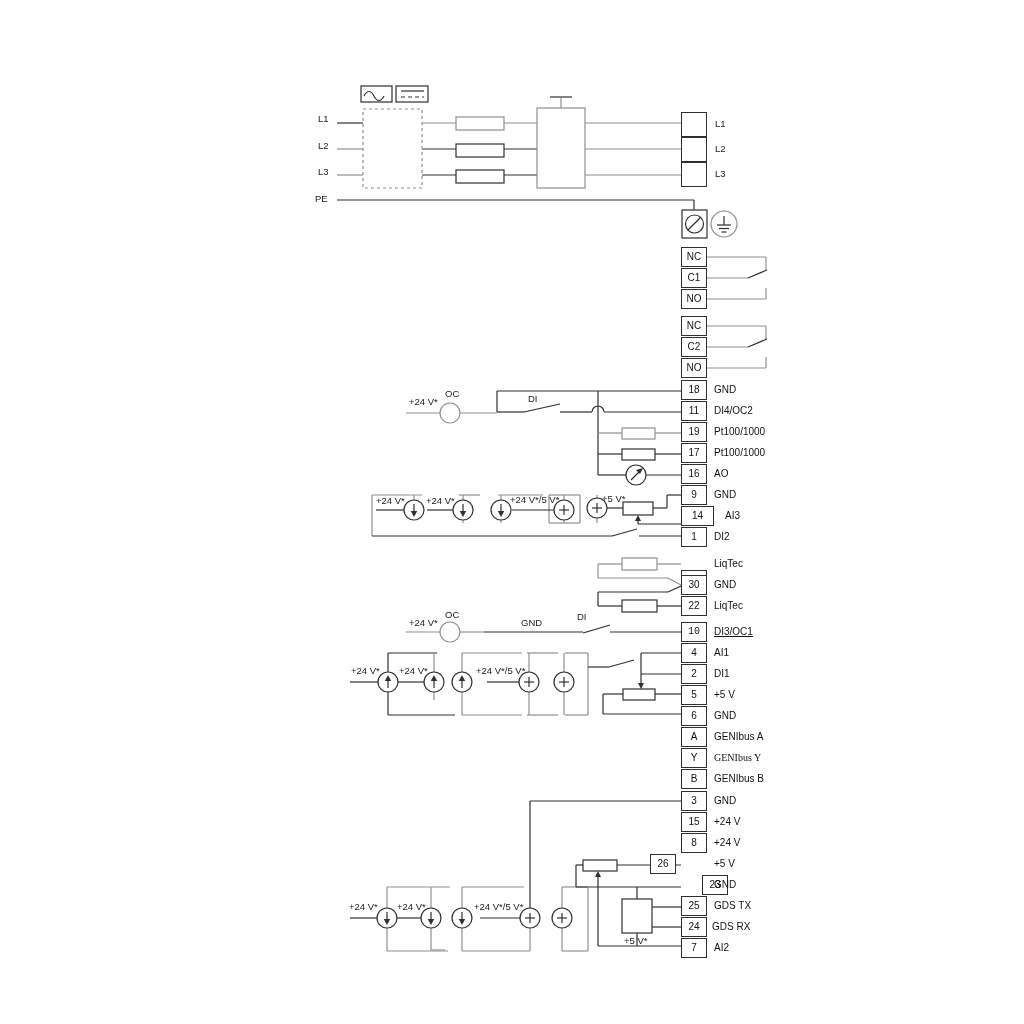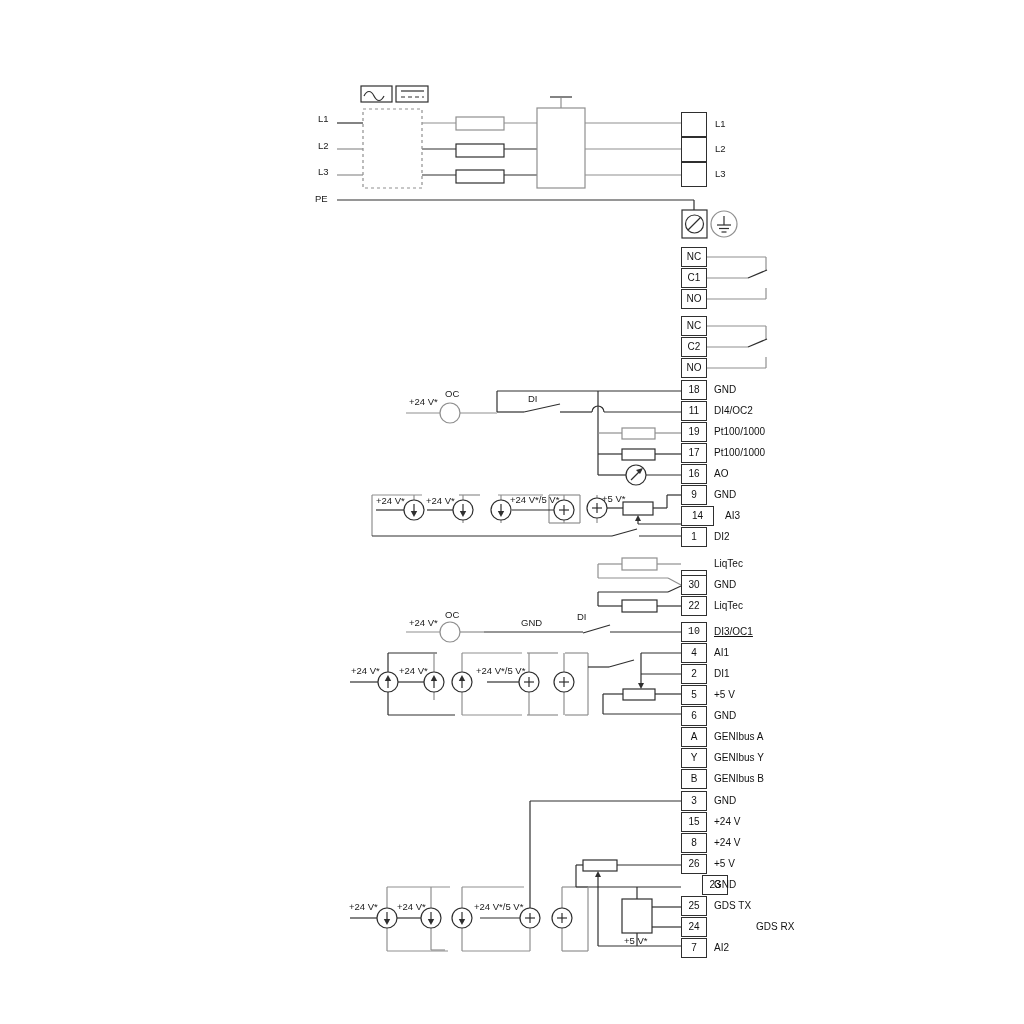--- a/index.html
+++ b/index.html
@@ -288,39 +288,39 @@
         <div class="tlabel" style="left: 714px; top: 648px;">AI1</div>
         <div class="tbox" style="left: 681px; top: 664px; width: 26px; height: 20px; line-height: 18px;">2</div>
         <div class="tlabel" style="left: 714px; top: 669px;">DI1</div>
         <div class="tbox" style="left: 681px; top: 685px; width: 26px; height: 20px; line-height: 18px;">5</div>
         <div class="tlabel" style="left: 714px; top: 690px;">+5 V</div>
         <div class="tbox" style="left: 681px; top: 706px; width: 26px; height: 20px; line-height: 18px;">6</div>
         <div class="tlabel" style="left: 714px; top: 711px;">GND</div>
         <div class="tbox" style="left: 681px; top: 727px; width: 26px; height: 20px; line-height: 18px;">A</div>
         <div class="tlabel" style="left: 714px; top: 732px;">GENIbus A</div>
         <div class="tbox" style="left: 681px; top: 748px; width: 26px; height: 20px; line-height: 18px;">Y</div>
-        <div class="tlabel" style="left: 714px; top: 753px;">GENIbus Y</div>
+        <div class="tlabel" style="left: 714px; top: 753px; font-family: Liberation Serif, serif;">GENIbus Y</div>
         <div class="tbox" style="left: 681px; top: 769px; width: 26px; height: 20px; line-height: 18px;">B</div>
         <div class="tlabel" style="left: 714px; top: 774px;">GENIbus B</div>
       </div>
       <div>
         <div class="tbox" style="left: 681px; top: 791px; width: 26px; height: 20px; line-height: 18px;">3</div>
         <div class="tlabel" style="left: 714px; top: 796px;">GND</div>
         <div class="tbox" style="left: 681px; top: 812px; width: 26px; height: 20px; line-height: 18px;">15</div>
         <div class="tlabel" style="left: 714px; top: 817px;">+24 V</div>
         <div class="tbox" style="left: 681px; top: 833px; width: 26px; height: 20px; line-height: 18px;">8</div>
         <div class="tlabel" style="left: 714px; top: 838px;">+24 V</div>
-        <div class="tbox" style="left: 681px; top: 854px; width: 26px; height: 20px; line-height: 18px;">26</div>
+        <div class="tbox" style="left: 650px; top: 854px; width: 26px; height: 20px; line-height: 18px;">26</div>
         <div class="tlabel" style="left: 714px; top: 859px;">+5 V</div>
         <div class="tbox" style="left: 681px; top: 875px; width: 26px; height: 20px; line-height: 18px; margin-left: 21px;">23</div>
         <div class="tlabel" style="left: 714px; top: 880px;">GND</div>
         <div class="tbox" style="left: 681px; top: 896px; width: 26px; height: 20px; line-height: 18px;">25</div>
         <div class="tlabel" style="left: 714px; top: 901px;">GDS TX</div>
         <div class="tbox" style="left: 681px; top: 917px; width: 26px; height: 20px; line-height: 18px;">24</div>
-        <div class="tlabel" style="left: 756px; top: 922px;">GDS RX</div>
+        <div class="tlabel" style="left: 712px; top: 922px;">GDS RX</div>
         <div class="tbox" style="left: 681px; top: 938px; width: 26px; height: 20px; line-height: 18px;">7</div>
         <div class="tlabel" style="left: 714px; top: 943px;">AI2</div>
       </div>
     </div>
   <div id="labels">
       <div class="flabel" style="left: 318px; top: 114px;">L1</div>
       <div class="flabel" style="left: 318px; top: 141px;">L2</div>
       <div class="flabel" style="left: 318px; top: 167px;">L3</div>
       <div class="flabel" style="left: 315px; top: 194px;">PE</div>
       <div class="flabel" style="left: 715px; top: 119px;">L1</div>

